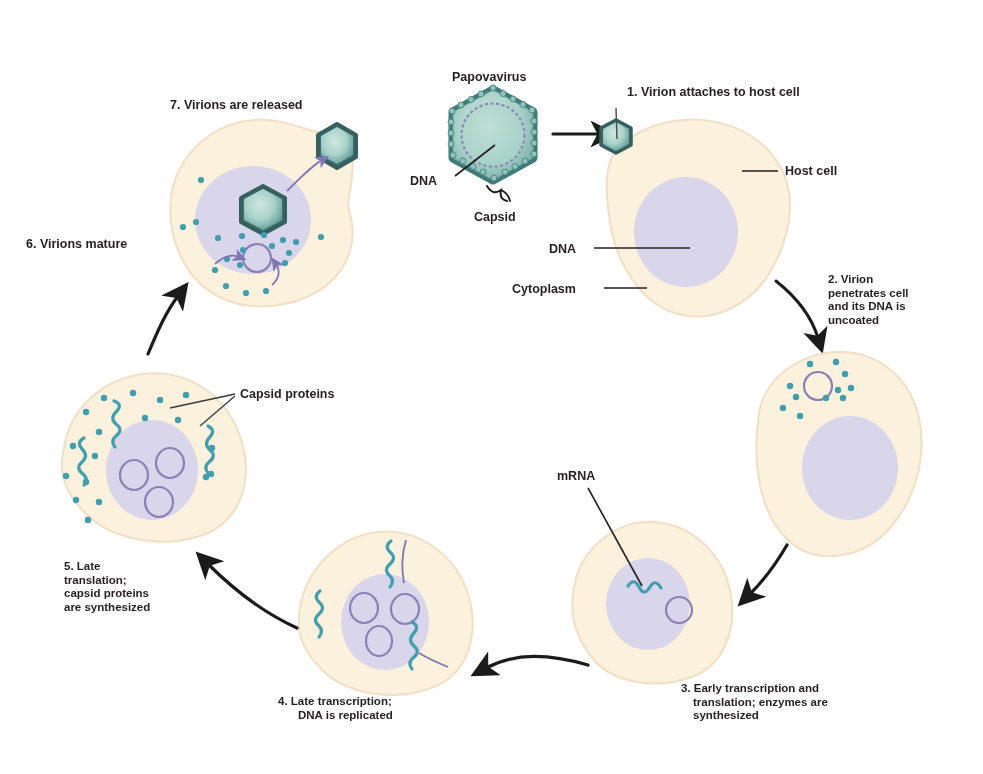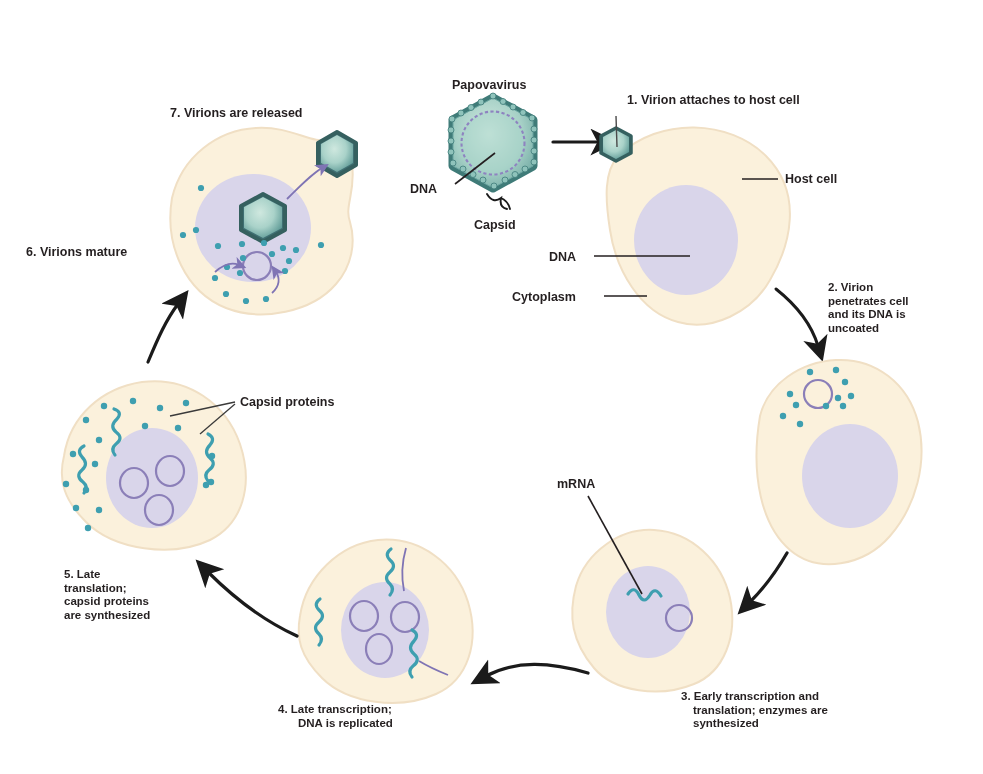--- a/index.html
+++ b/index.html
@@ -1,21 +1,21 @@
 <!DOCTYPE html>
 <html><head>
 <meta charset="utf-8">
 <style>
   html,body{margin:0;padding:0;background:#ffffff;}
   body{
     width:983px;height:774px;position:relative;overflow:hidden;
     font-family:"Liberation Sans","DejaVu Sans",sans-serif;
     background:#ffffff;
   }
-  #stage{position:absolute;left:0;top:16px;width:983px;height:640px;}
+  #stage{position:absolute;left:0;top:8px;width:983px;height:640px;}
   svg#diagram{position:absolute;left:0;top:0;width:983px;height:774px;display:block;}
   .lbl{
     font-family:"Liberation Sans","DejaVu Sans",sans-serif;
     font-weight:bold;
     fill:#241f20;
   }
   .lbl-11{font-size:11.5px;}
   .lbl-12{font-size:12.5px;}
   .leader{stroke:#241f20;stroke-width:1.6;fill:none;}
   .thinleader{stroke:#3a3a3a;stroke-width:1.3;fill:none;}

